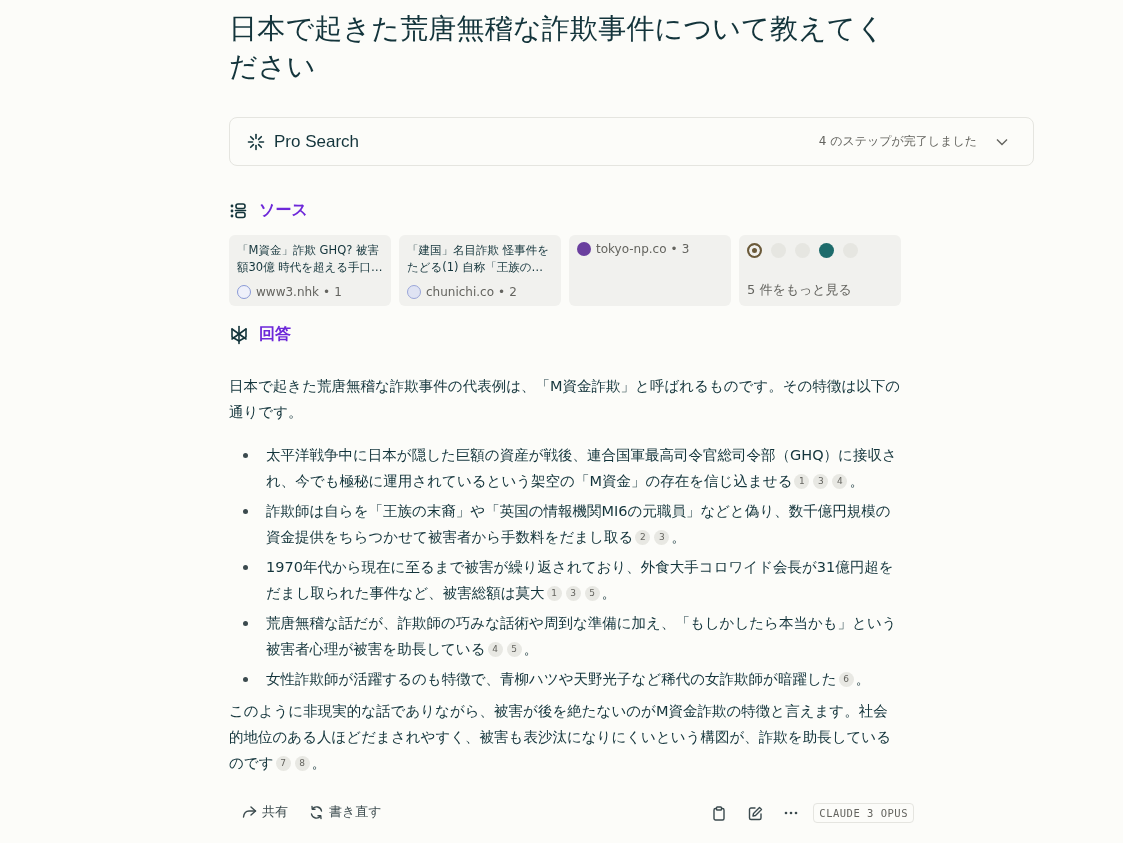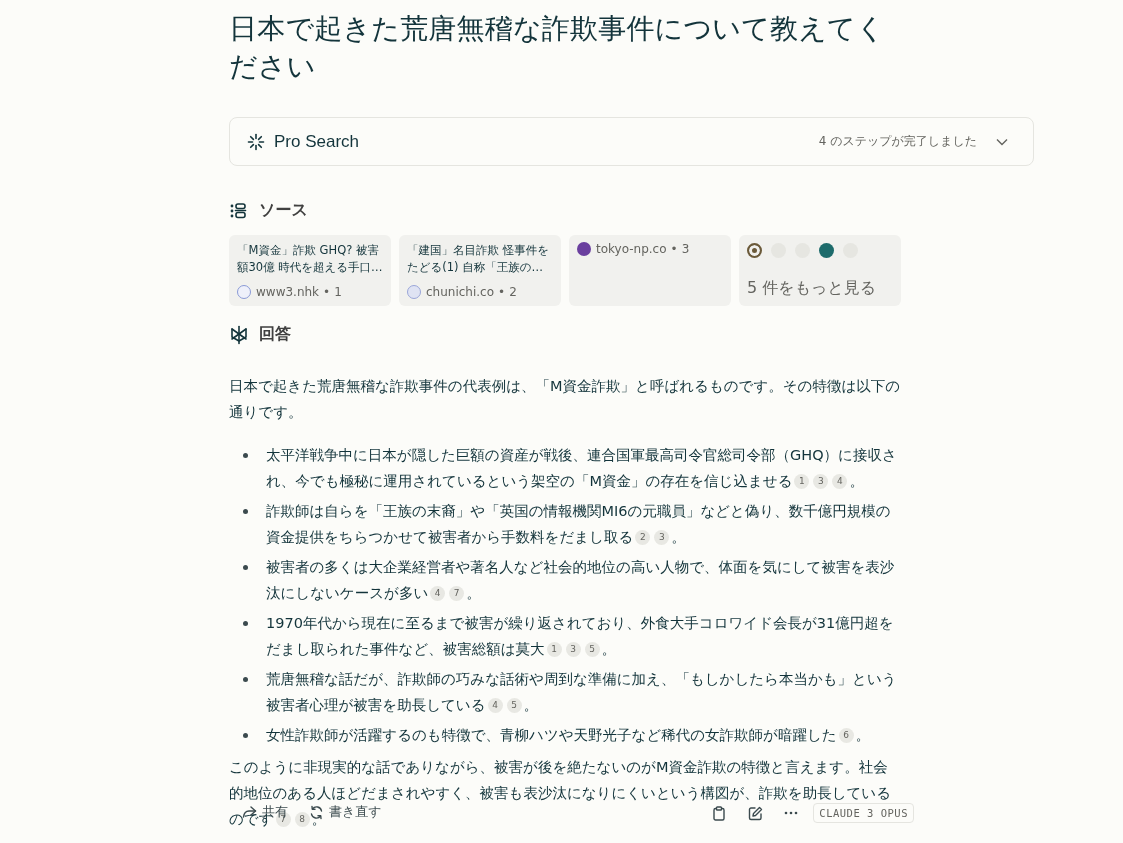--- a/index.html
+++ b/index.html
@@ -22,21 +22,21 @@
       border: 1px solid #e5e5e0; border-radius: 8px; background: #fcfcf9;
       display: flex; align-items: center; padding: 0 16px;
     }
     .pro .icon { width: 20px; height: 20px; margin-right: 8px; display: flex; align-items: center; justify-content: center; }
     .pro .label { font-size: 17px; font-weight: 500; color: #13343b; font-family: "Liberation Sans", sans-serif; }
     .pro .status { margin-left: auto; font-size: 12px; color: #64645f; }
     .pro .chev { margin-left: 18px; margin-right: 8px; width: 14px; height: 14px; display: flex; align-items: center; justify-content: center; }
 
     .section-head {
       position: absolute; left: 0; display: flex; align-items: center;
-      font-size: 16px; font-weight: 700; color: #404040;
+      font-size: 16px; font-weight: 700; color: #6d28d9;
     }
     .section-head .sicon { width: 20px; height: 20px; margin-right: 10px; display: flex; align-items: center; justify-content: center; }
 
     .sources {
       position: absolute; top: 235px; left: 0; width: 673px;
       display: flex; gap: 8px;
     }
     .src {
       width: 162px; height: 71px; background: #f1f1ee; border-radius: 6px;
       padding: 7px 8px; display: flex; flex-direction: column; justify-content: space-between;
@@ -151,21 +151,21 @@
       </div>
     </div>
     <div class="src">
       <div class="favs">
         <span style="background:#6b5a3a; border:2px solid #6b5a3a; box-shadow: inset 0 0 0 3px #f1f1ee;"></span>
         <span style="background:#e6e6e1;"></span>
         <span style="background:#e6e6e1;"></span>
         <span style="background:#1d6b6b;"></span>
         <span style="background:#e6e6e1;"></span>
       </div>
-      <div class="meta" style="font-size:16px;">
+      <div class="meta" style="font-size:13px;">
         <span>5 件をもっと見る</span>
       </div>
     </div>
   </div>
 
   <div class="section-head" style="top:324px;">
     <span class="sicon">
       <svg width="20" height="20" viewBox="0 0 20 20" fill="none" stroke="#13343b" stroke-width="1.6" stroke-linecap="round" stroke-linejoin="round">
         <line x1="10" y1="1.5" x2="10" y2="18.5"></line>
         <path d="M3 4 L10 9 L17 4"></path>
@@ -175,21 +175,20 @@
       </svg>
     </span>
     <span>回答</span>
   </div>
 
   <div class="answer-body">
     <p>日本で起きた荒唐無稽な詐欺事件の代表例は、「M資金詐欺」と呼ばれるものです。その特徴は以下の通りです。</p>
     <ul>
       <li><span>太平洋戦争中に日本が隠した巨額の資産が戦後、連合国軍最高司令官総司令部（GHQ）に接収され、今でも極秘に運用されているという架空の「M資金」の存在を信じ込ませる</span><span class="cite">1</span><span class="cite">3</span><span class="cite">4</span><span>。</span></li>
       <li><span>詐欺師は自らを「王族の末裔」や「英国の情報機関MI6の元職員」などと偽り、数千億円規模の資金提供をちらつかせて被害者から手数料をだまし取る</span><span class="cite">2</span><span class="cite">3</span><span>。</span></li>
-      <li><span>被害者の多くは大企業経営者や著名人など社会的地位の高い人物で、体面を気にして被害を表沙汰にしないケースが多い</span><span class="cite">4</span><span class="cite">7</span><span>。</span></li>
       <li><span>1970年代から現在に至るまで被害が繰り返されており、外食大手コロワイド会長が31億円超をだまし取られた事件など、被害総額は莫大</span><span class="cite">1</span><span class="cite">3</span><span class="cite">5</span><span>。</span></li>
       <li><span>荒唐無稽な話だが、詐欺師の巧みな話術や周到な準備に加え、「もしかしたら本当かも」という被害者心理が被害を助長している</span><span class="cite">4</span><span class="cite">5</span><span>。</span></li>
       <li><span>女性詐欺師が活躍するのも特徴で、青柳ハツや天野光子など稀代の女詐欺師が暗躍した</span><span class="cite">6</span><span>。</span></li>
     </ul>
     <p><span>このように非現実的な話でありながら、被害が後を絶たないのがM資金詐欺の特徴と言えます。社会的地位のある人ほどだまされやすく、被害も表沙汰になりにくいという構図が、詐欺を助長しているのです</span><span class="cite">7</span><span class="cite">8</span><span>。</span></p>
   </div>
 
   <div class="actions">
     <div class="act">
       <span class="aicon">

